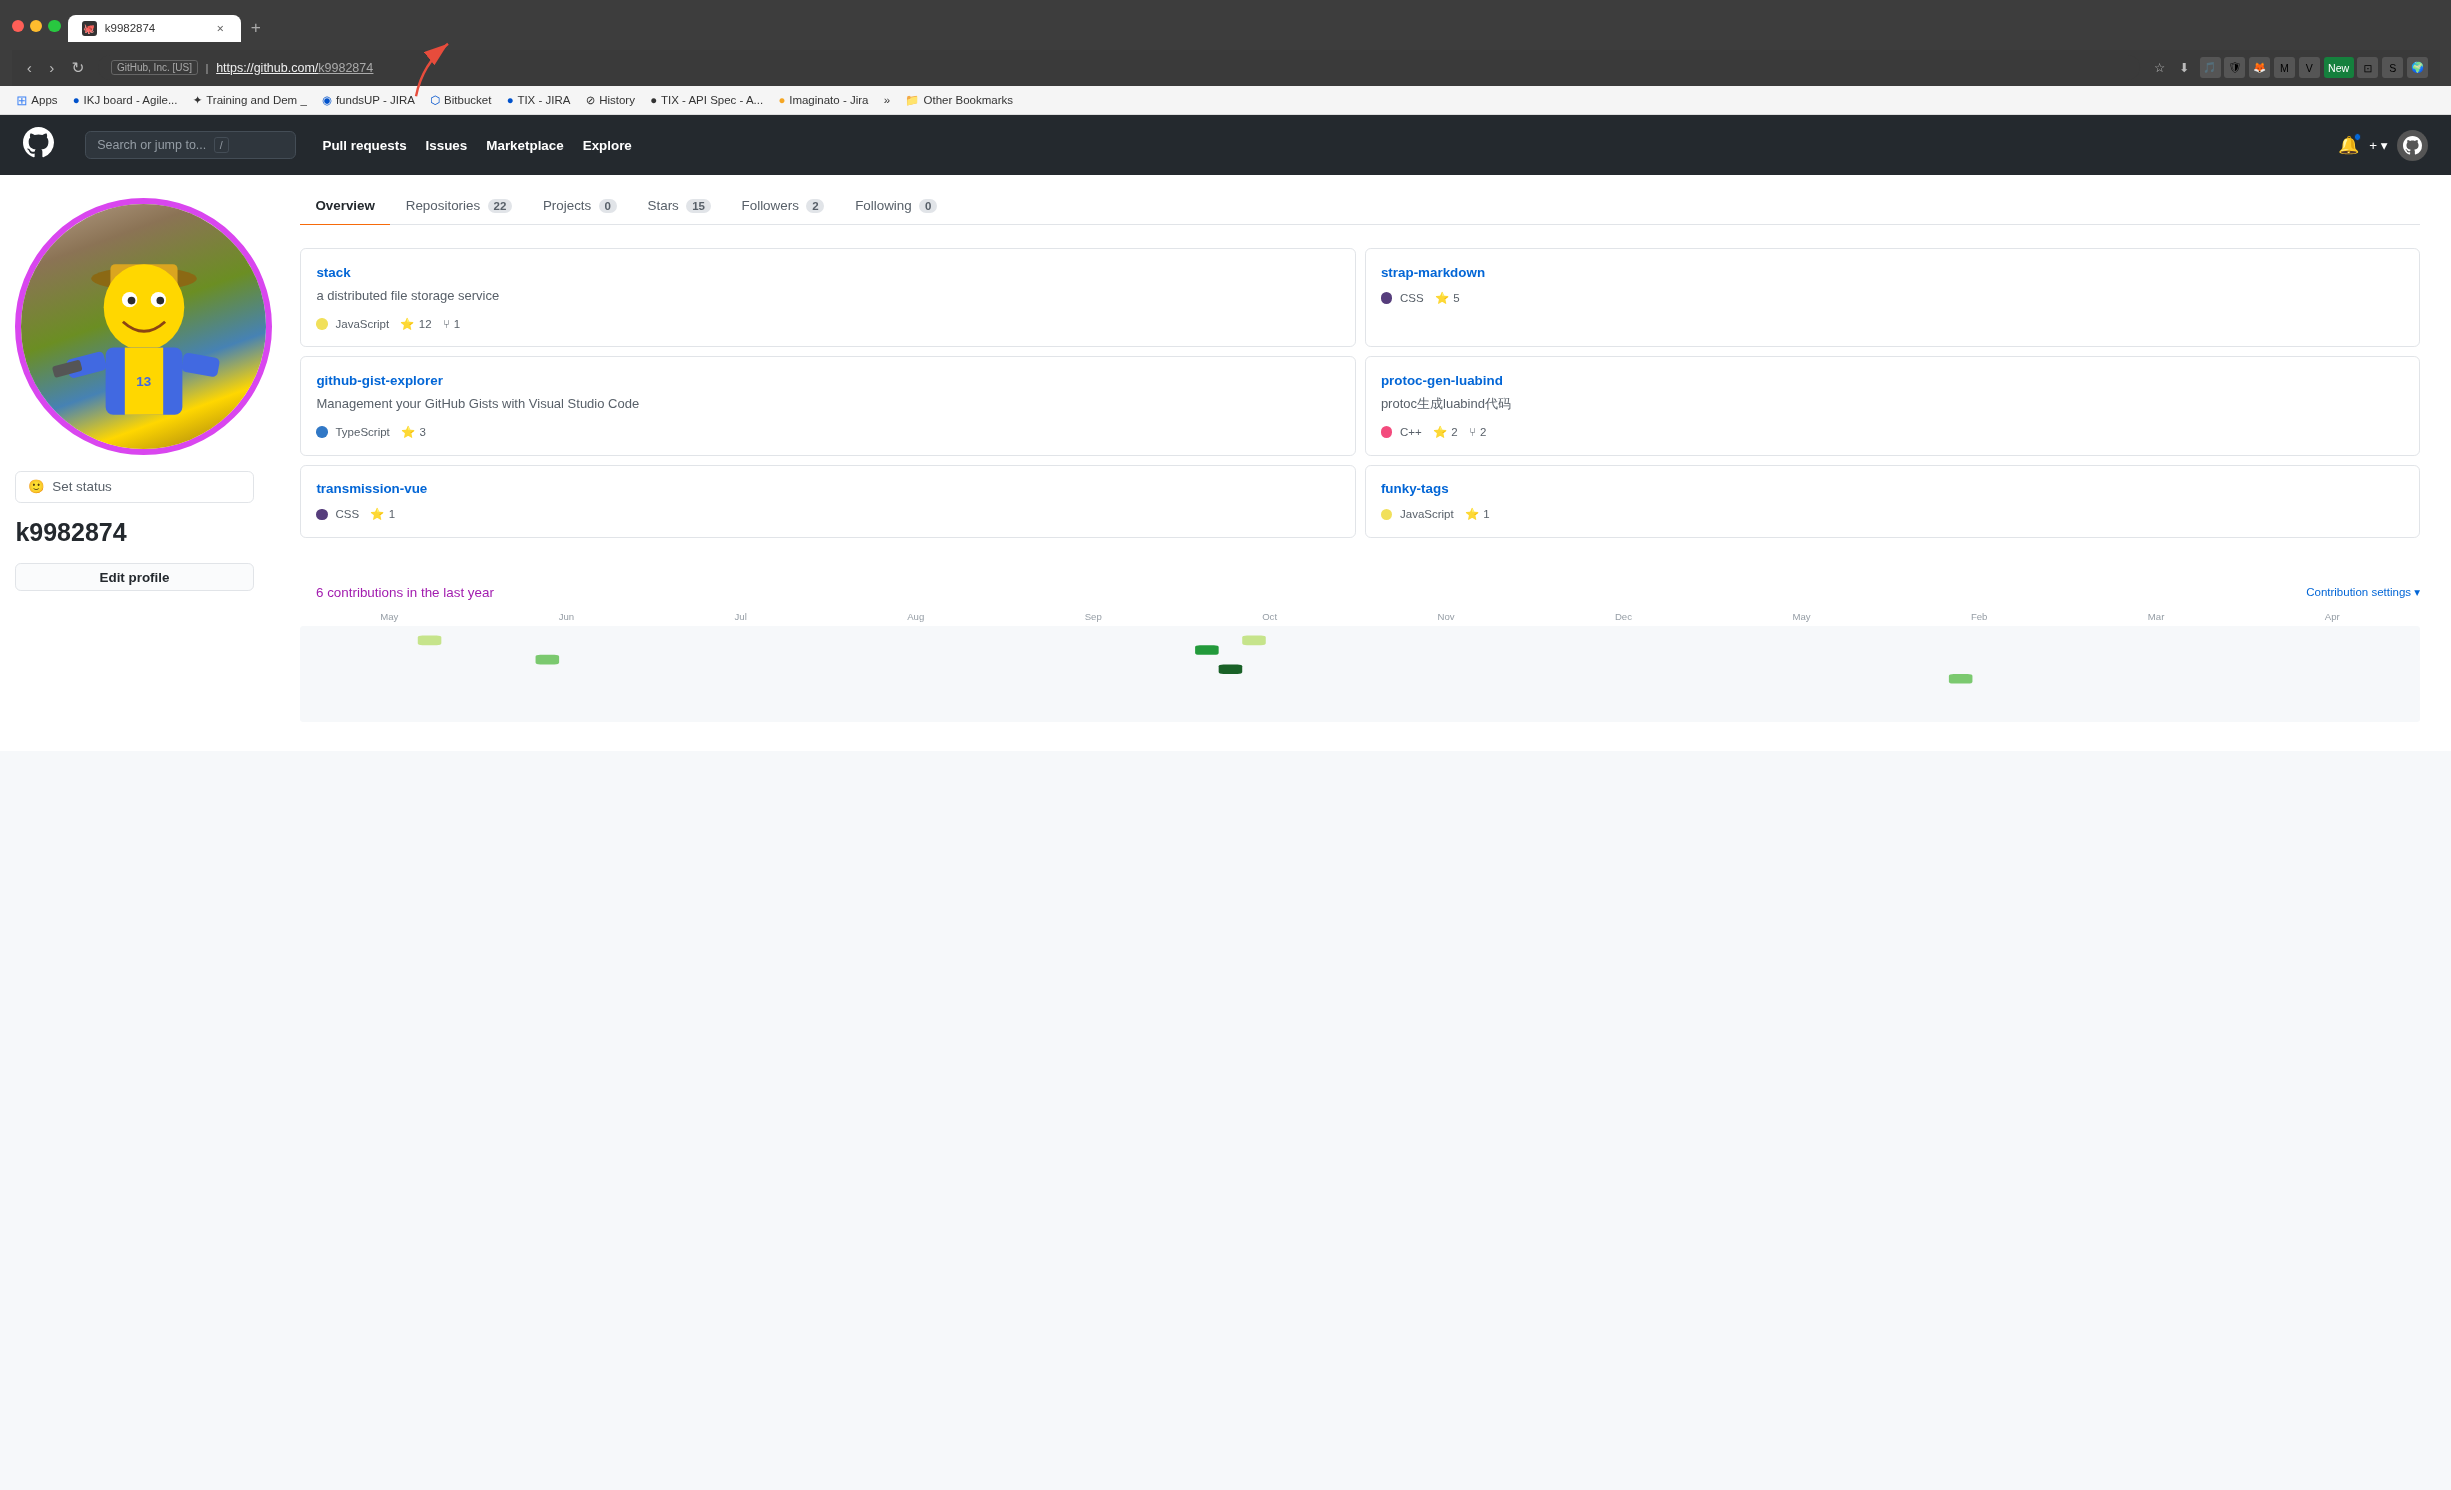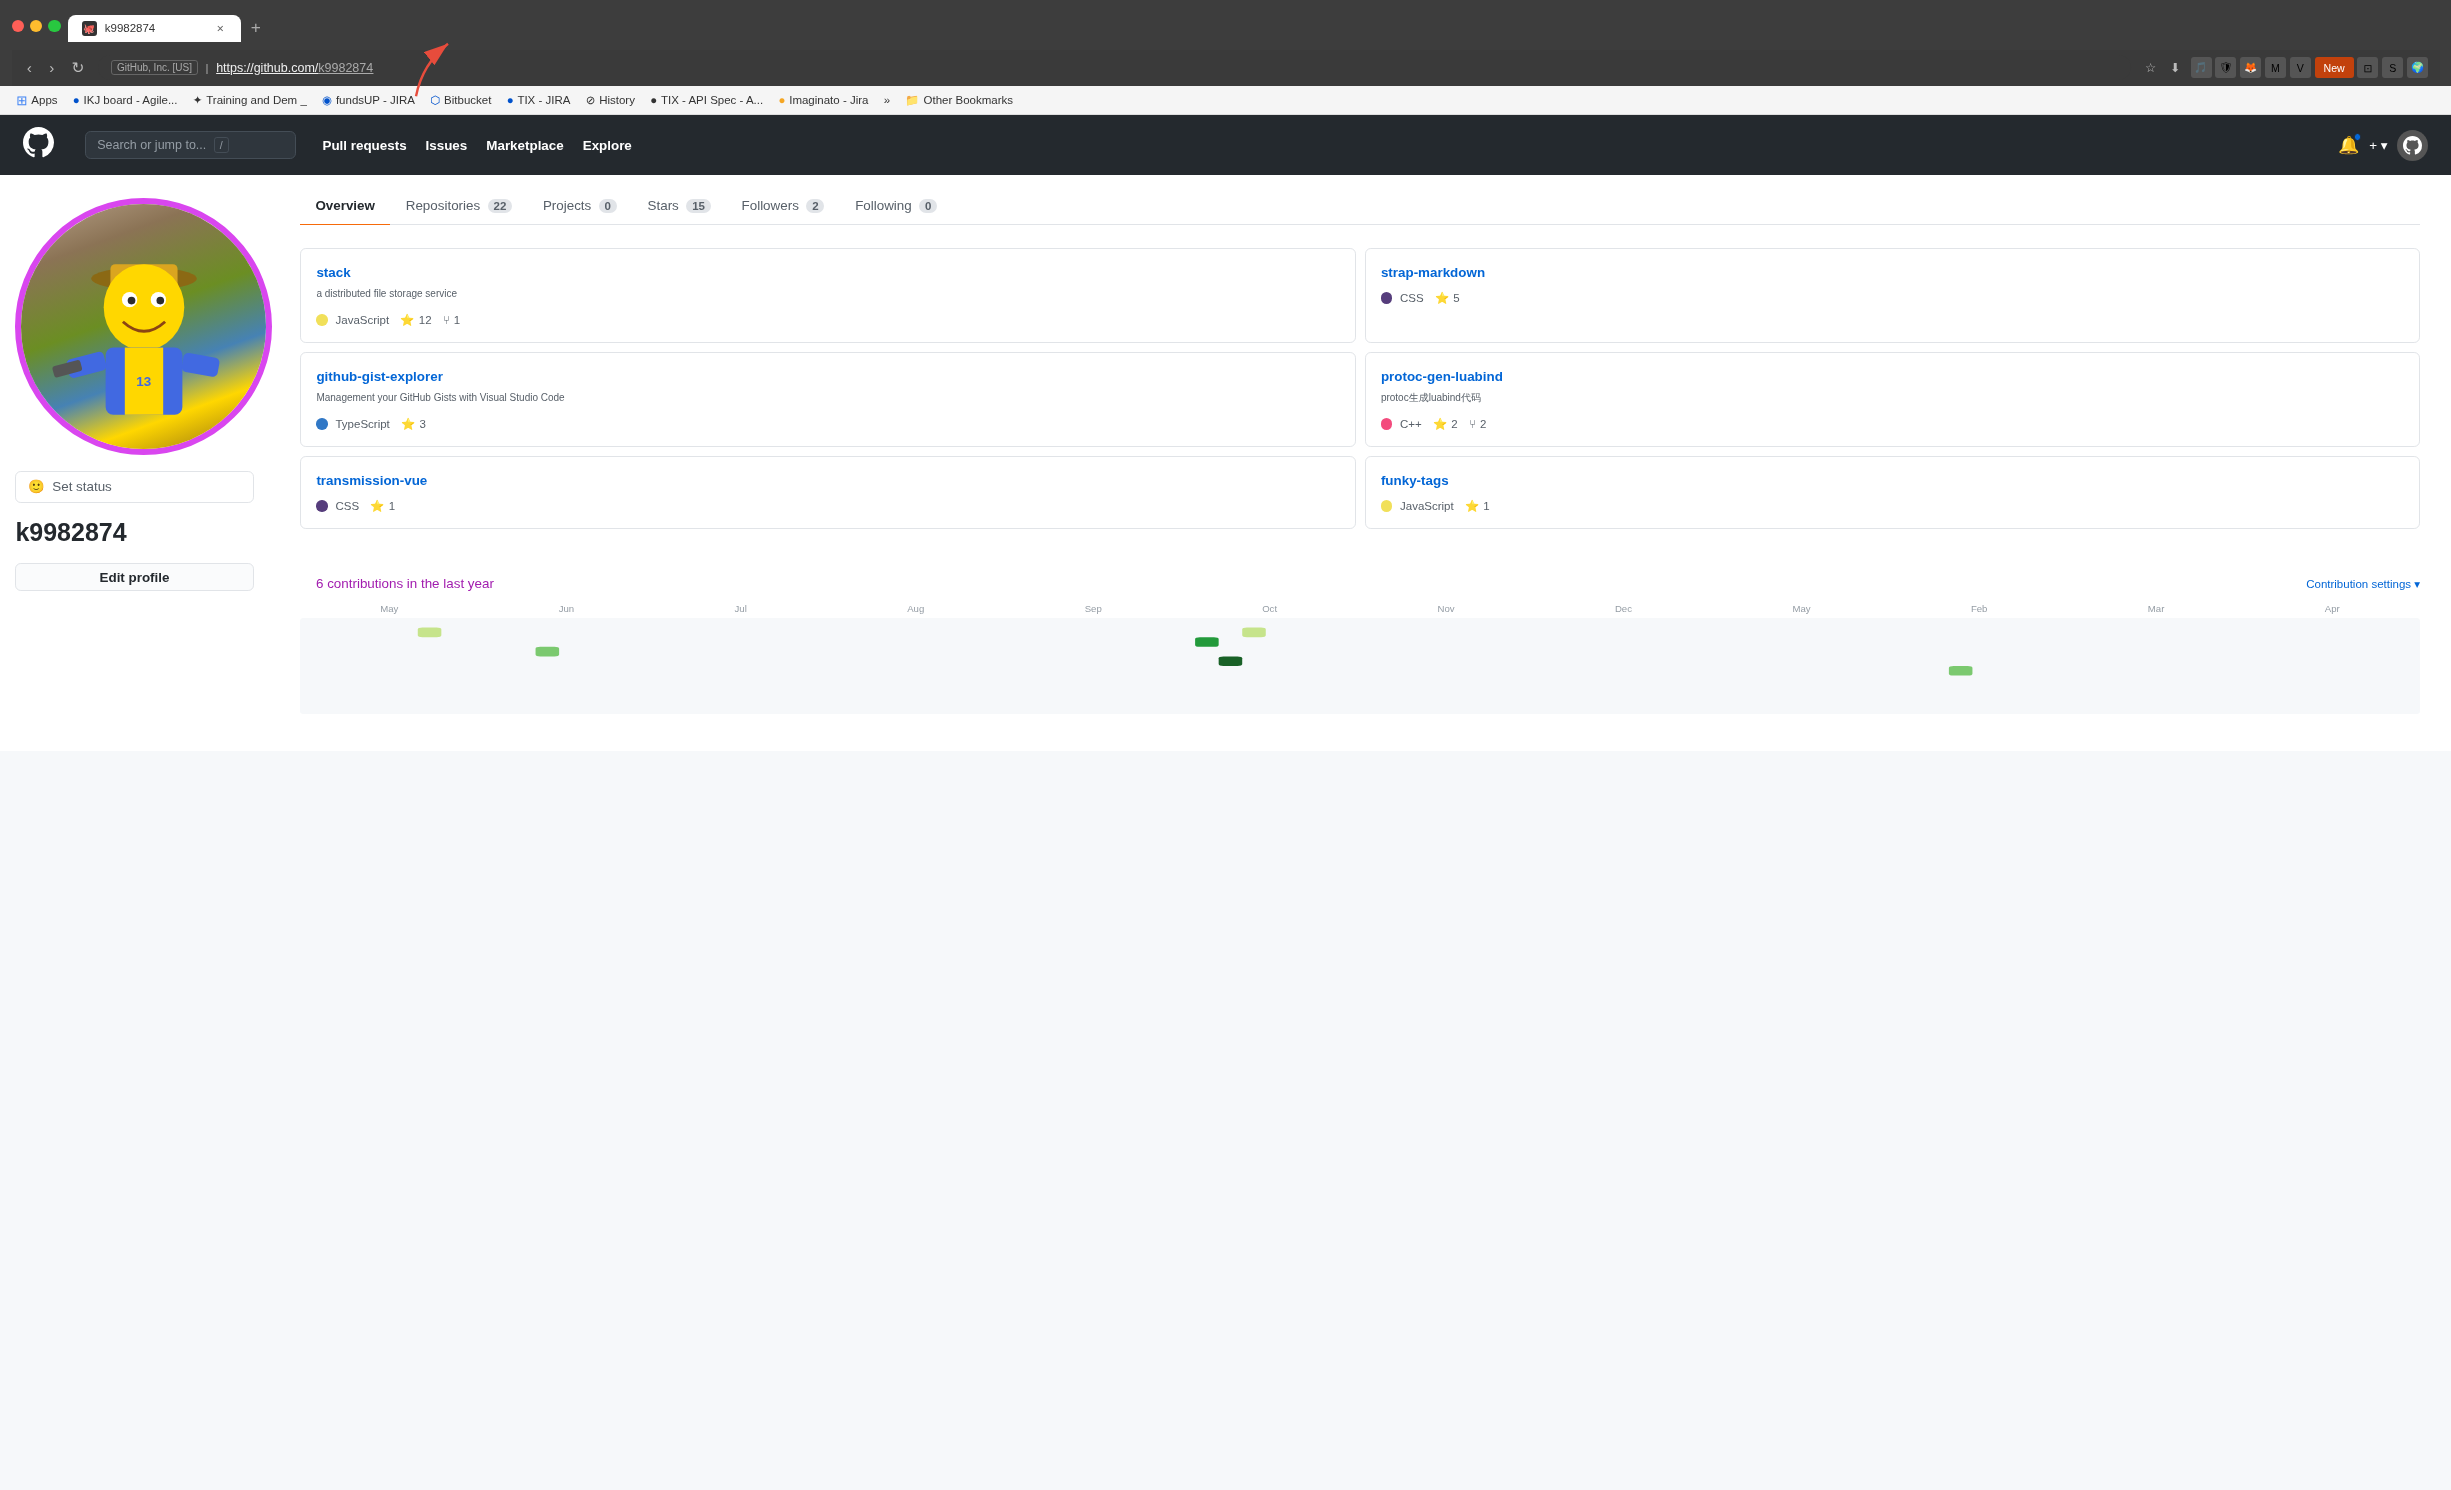--- a/index.html
+++ b/index.html
@@ -58,21 +58,21 @@
     .profile-tab.active { color:#24292e;font-weight:600;border-bottom-color:#f66a0a; }
     .tab-count { background:#e1e4e8;border-radius:11.5px;padding:1px 5.8px;font-size:11.5px;font-weight:600;color:#586069;margin-left:3.8px; }
 
     
     .section-header { display:flex;align-items:center;justify-content:space-between;margin-bottom:15.4px; }
     .section-title { font-size:15.4px;font-weight:600;color:#24292e; }
     .customize-pins { font-size:13.4px;color:#0366d6;cursor:pointer; }
     .repos-grid { display:grid;grid-template-columns:1fr 1fr;gap:9px;margin-bottom:47px; }
     .repo-card { border:1px solid #e1e4e8;border-radius:5.8px;padding:15.4px;background:#fff; }
     .repo-name { font-size:13.4px;font-weight:600;color:#0366d6;text-decoration:none;cursor:pointer;margin-bottom:7.7px;display:block; }
-    .repo-desc { font-size:10px;color:#586069;margin-bottom:11.5px;line-height:1.4; }
+    .repo-desc { font-size:13px;color:#586069;margin-bottom:11.5px;line-height:1.4; }
     .repo-meta { display:flex;align-items:center;gap:11.5px;font-size:11.5px;color:#586069; }
     .lang-dot { width:11.5px;height:11.5px;border-radius:50%;display:inline-block;margin-right:3.8px; }
     .meta-item { display:flex;align-items:center;gap:3.8px; }
 
     
     .contributions-section { margin-top:7.7px; }
     .contributions-header { display:flex;align-items:center;justify-content:space-between;margin-bottom:11.5px; }
     .contributions-title { font-size:13.4px;color:#a21caf;margin-left:16px; }
     .contributions-settings { font-size:11.5px;color:#0366d6;cursor:pointer; }
     .contrib-graph { width:100%;height:96px;background:#f6f8fa;border-radius:3.8px;overflow:hidden;position:relative; }
@@ -117,21 +117,21 @@
     </div>
     <div class="address-icons">
       <div class="addr-icon">☆</div>
       <div class="addr-icon">⬇</div>
       <div style="display:flex;gap:3.8px;align-items:center;">
         <div style="width:21px;height:21px;background:#555;border-radius:2.9px;display:flex;align-items:center;justify-content:center;font-size:10.6px;">🎵</div>
         <div style="width:21px;height:21px;background:#555;border-radius:2.9px;display:flex;align-items:center;justify-content:center;font-size:10.6px;">🛡</div>
         <div style="width:21px;height:21px;background:#555;border-radius:2.9px;display:flex;align-items:center;justify-content:center;font-size:10.6px;">🦊</div>
         <div style="width:21px;height:21px;background:#555;border-radius:2.9px;display:flex;align-items:center;justify-content:center;font-size:10.6px;">M</div>
         <div style="width:21px;height:21px;background:#555;border-radius:2.9px;display:flex;align-items:center;justify-content:center;font-size:10.6px;">V</div>
-        <div style="width:39px;height:21px;background:#c2410c;border-radius:2.9px;display:flex;align-items:center;justify-content:center;font-size:10.6px;color:#fff;">New</div>
+        <div style="width:30px;height:21px;background:#15803d;border-radius:2.9px;display:flex;align-items:center;justify-content:center;font-size:10.6px;color:#fff;">New</div>
         <div style="width:21px;height:21px;background:#555;border-radius:2.9px;display:flex;align-items:center;justify-content:center;font-size:10.6px;">⊡</div>
         <div style="width:21px;height:21px;background:#555;border-radius:2.9px;display:flex;align-items:center;justify-content:center;font-size:10.6px;">S</div>
         <div style="width:21px;height:21px;background:#555;border-radius:2.9px;display:flex;align-items:center;justify-content:center;font-size:10.6px;">🌍</div>
       </div>
     </div>
   </div>
 </div>
 
 <div class="bookmarks-bar">
   <div class="bookmark-item">

